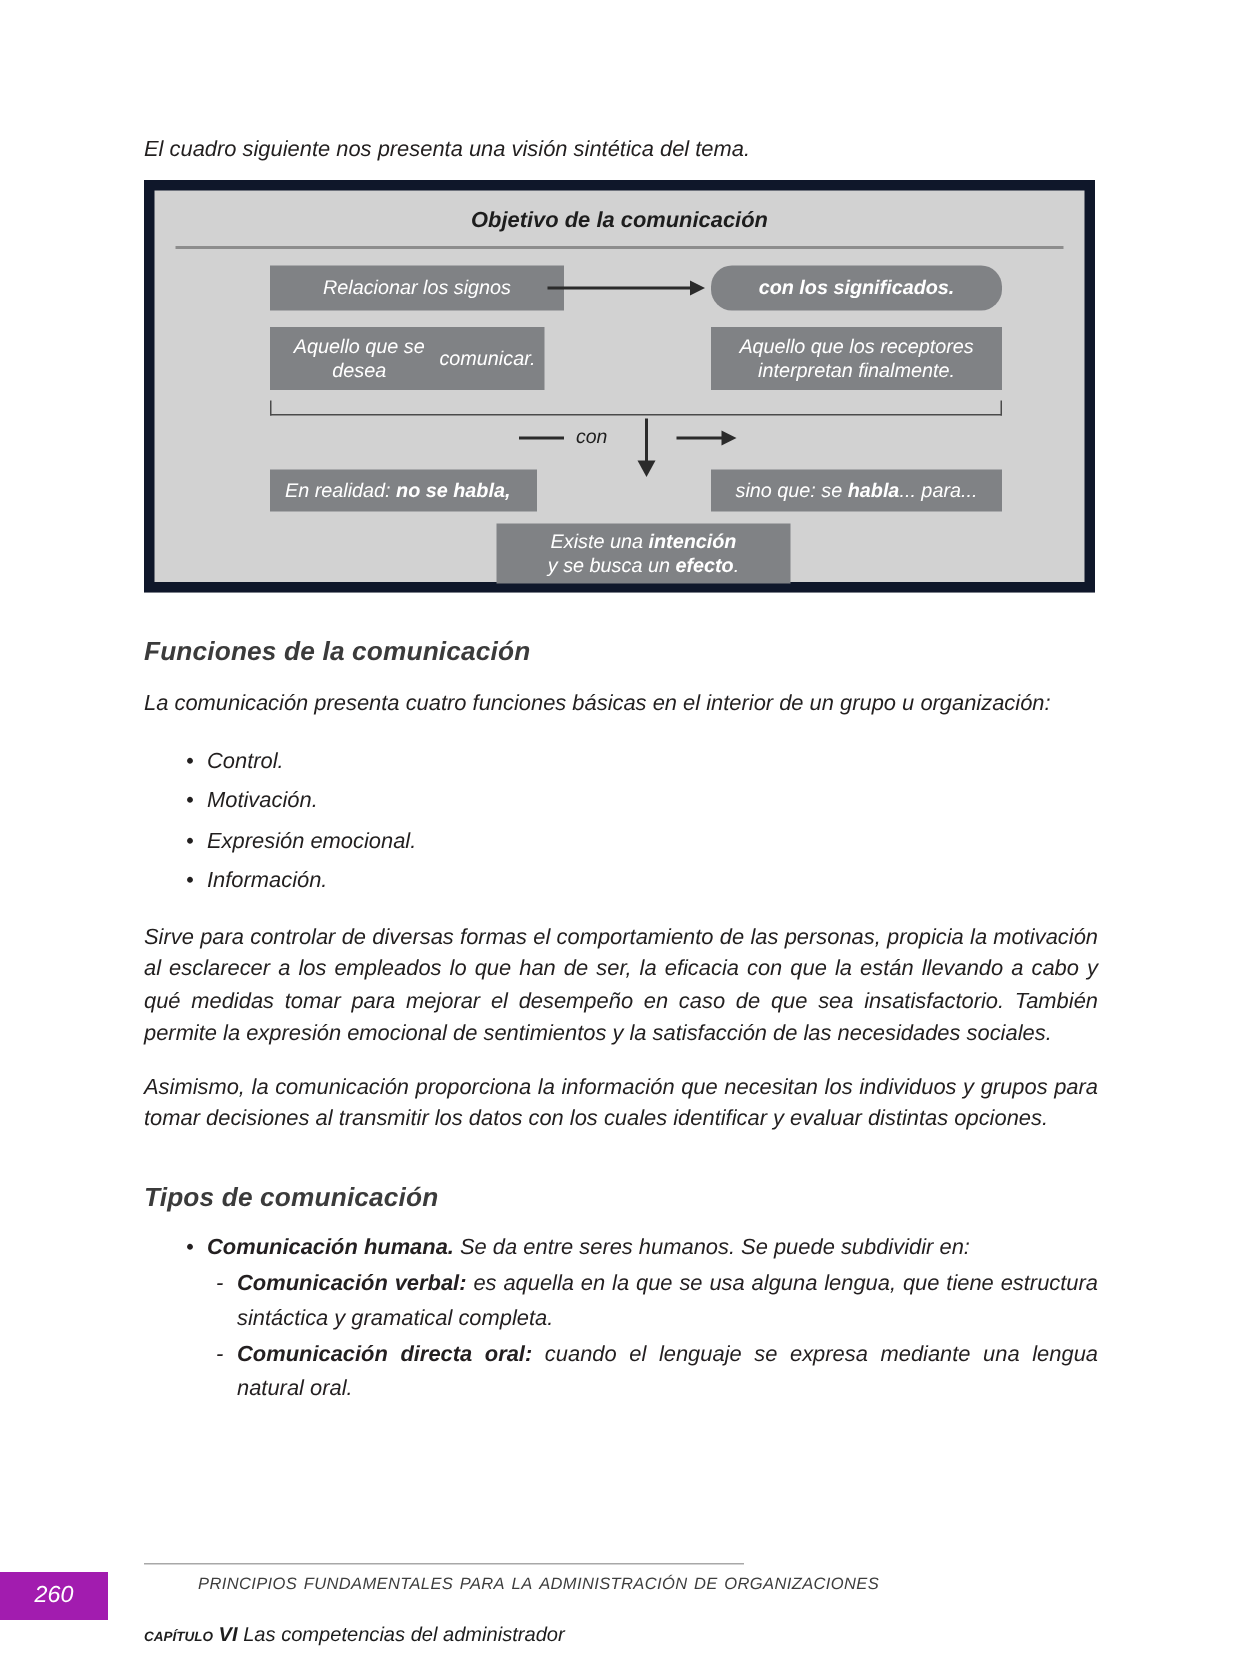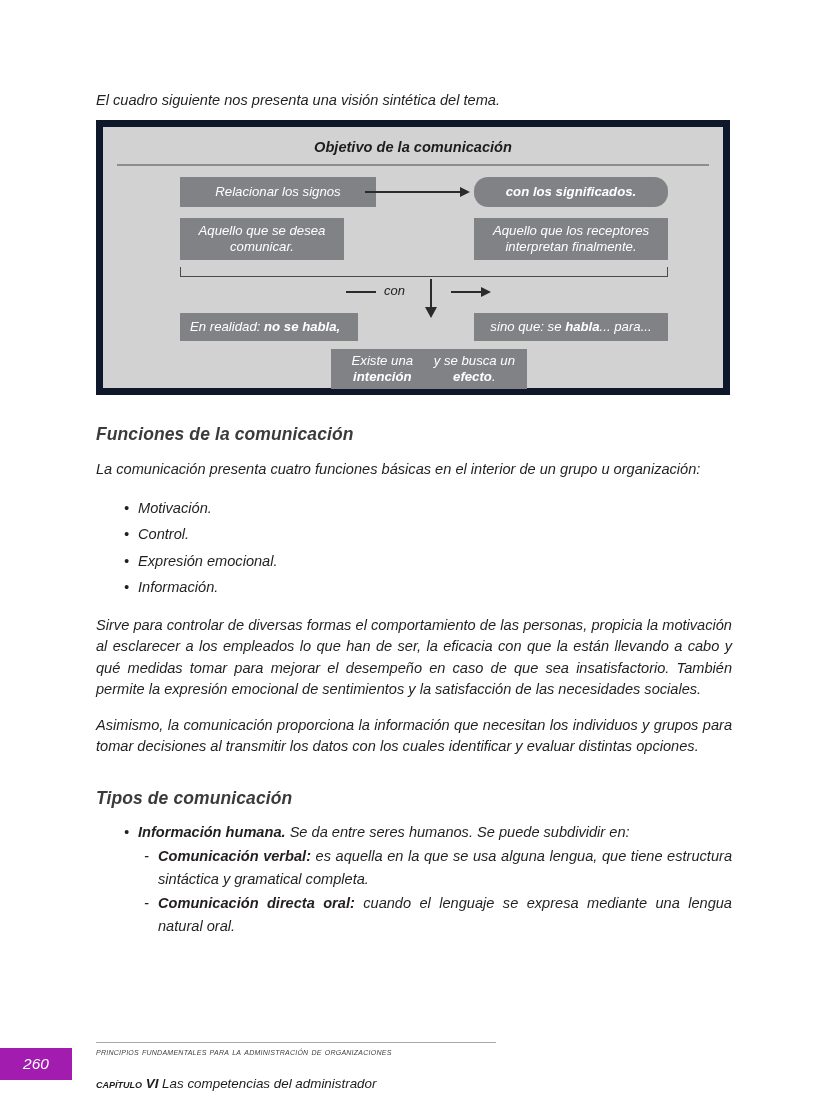--- a/index.html
+++ b/index.html
@@ -209,26 +209,27 @@
     align-items: center;
     justify-content: center;
   }
   .footer-text {
     position: absolute;
     left: 96px;
     top: 1046px;
     width: 420px;
   }
   .footer-line1 {
-    font-size: 10px;
+    font-size: 15px;
     color: #3d3d3d;
     font-variant: small-caps;
     text-transform: lowercase;
     letter-spacing: 0.25px;
     white-space: nowrap;
+    margin-left: 36px;
   }
   .footer-line2 {
     font-size: 13.4px;
     color: #1d1d1d;
     margin-top: 19px;
     white-space: nowrap;
   }
   .footer-line2 .sc {
     font-variant: small-caps;
     text-transform: lowercase;
@@ -254,21 +255,21 @@
       <span>Relacionar los signos</span>
     </div>
 
     <div class="hline" style="left:262px; top:64px; width:96px;"></div>
     <div class="arrow-right-head" style="left:357px; top:60px;"></div>
 
     <div class="gbox" style="left:371px; top:50px; width:194px; height:30px; font-weight:bold;border-radius:14px;">
       <span>con los significados.</span>
     </div>
 
-    <div class="gbox" style="left:77px; top:91px; width:164px; height:42px; flex-direction:column;text-align:center;">
+    <div class="gbox" style="left:77px; top:91px; width:183px; height:42px; flex-direction:row;text-align:center;">
       <span>Aquello que se desea</span>
       <span>comunicar.</span>
     </div>
 
     <div class="gbox" style="left:371px; top:91px; width:194px; height:42px; flex-direction:column;">
       <span>Aquello que los receptores</span>
       <span>interpretan finalmente.</span>
     </div>
 
     <div class="bracket" style="left:77px; top:140px; width:488px; height:10px;"></div>
@@ -281,49 +282,49 @@
     <div class="arrow-right-head" style="left:378px; top:160px;"></div>
 
     <div class="gbox" style="left:77px; top:186px; width:178px; height:28px; justify-content:flex-start; padding-left:10px;">
       <span><span>En realidad: </span><b>no se habla,</b></span>
     </div>
 
     <div class="gbox" style="left:371px; top:186px; width:194px; height:28px;">
       <span><span>sino que: se </span><b>habla</b><span>... para...</span></span>
     </div>
 
-    <div class="gbox" style="left:228px; top:222px; width:196px; height:40px; ">
+    <div class="gbox" style="left:228px; top:222px; width:196px; height:40px; flex-direction:column;">
       <span><span>Existe una </span><b>intención</b></span>
       <span><span>y se busca un </span><b>efecto</b><span>.</span></span>
     </div>
 
   </div>
 
   <div class="content" style="top:424px;">
 
     <h2 class="section" style="margin-top:0;">Funciones de la comunicación</h2>
 
     <p class="body">La comunicación presenta cuatro funciones básicas en el interior de un grupo u organización:</p>
 
     <ul class="dots">
+      <li>Control.</li>
       <li>Motivación.</li>
-      <li>Control.</li>
       <li>Expresión emocional.</li>
       <li>Información.</li>
     </ul>
 
     <p class="body">Sirve para controlar de diversas formas el comportamiento de las personas, propicia la motivación al esclarecer a los empleados lo que han de ser, la eficacia con que la están llevando a cabo y qué medidas tomar para mejorar el desempeño en caso de que sea insatisfactorio. También permite la expresión emocional de sentimientos y la satisfacción de las necesidades sociales.</p>
 
     <p class="body">Asimismo, la comunicación proporciona la información que necesitan los individuos y grupos para tomar decisiones al transmitir los datos con los cuales identificar y evaluar distintas opciones.</p>
 
     <h2 class="section tipos">Tipos de comunicación</h2>
 
     <ul class="tipos">
       <li>
-        <b>Información humana.</b><span> Se da entre seres humanos. Se puede subdividir en:</span>
+        <b>Comunicación humana.</b><span> Se da entre seres humanos. Se puede subdividir en:</span>
         <ul class="sub">
           <li>
             <b>Comunicación verbal:</b><span> es aquella en la que se usa alguna lengua, que tiene estructura sintáctica y gramatical completa.</span>
           </li>
           <li>
             <b>Comunicación directa oral:</b><span> cuando el lenguaje se expresa mediante una lengua natural oral.</span>
           </li>
         </ul>
       </li>
     </ul>

